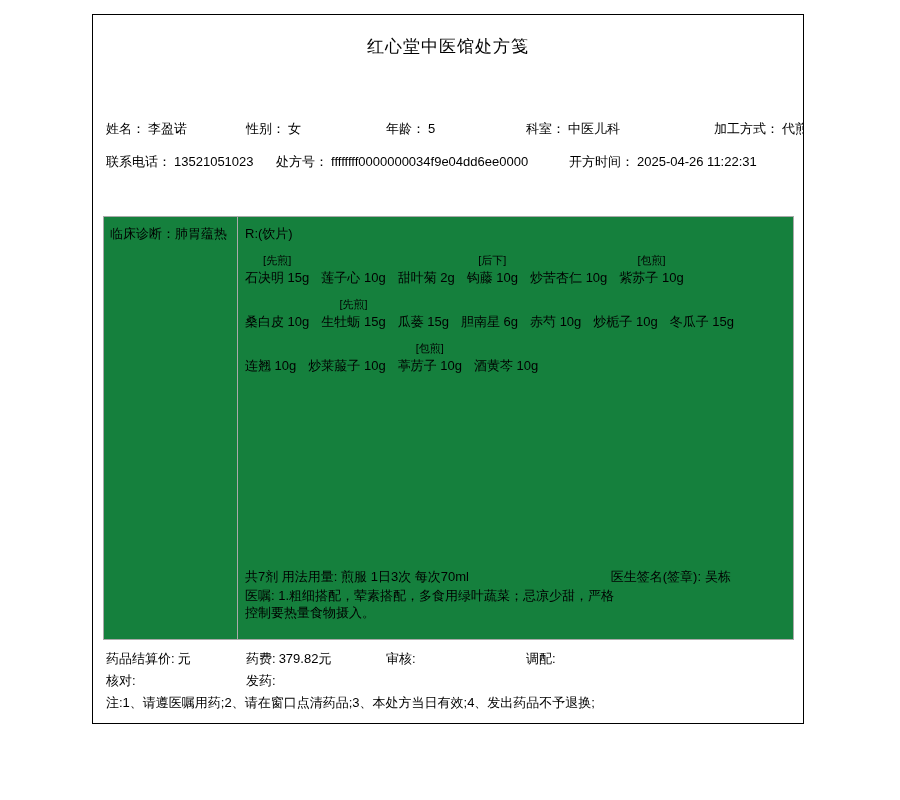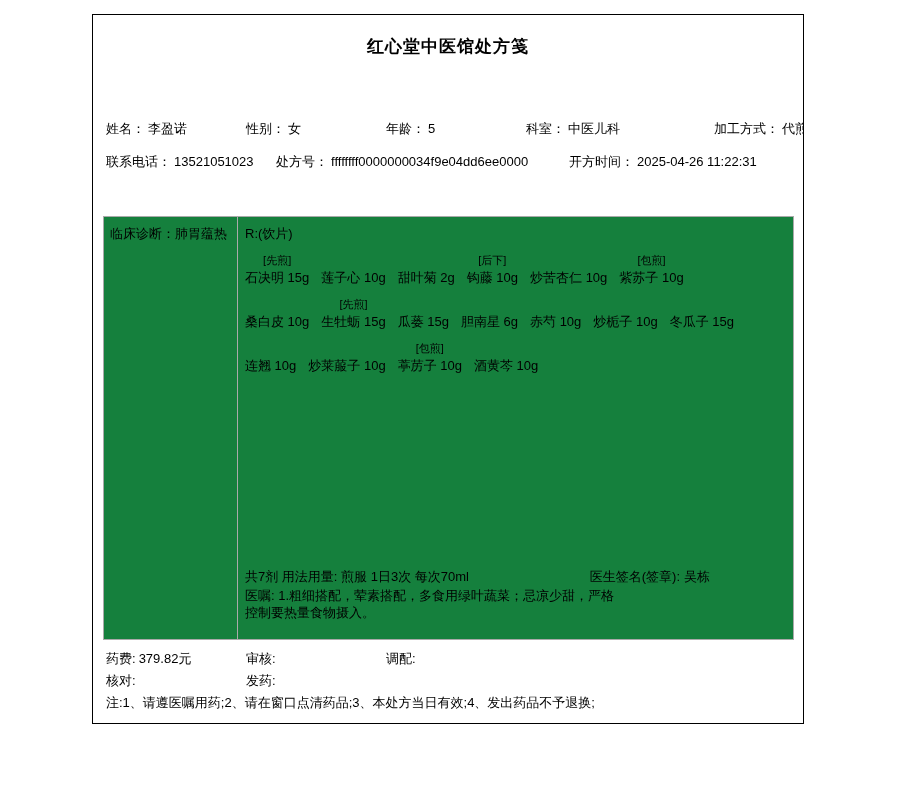--- a/index.html
+++ b/index.html
@@ -5,21 +5,21 @@
   * { box-sizing: border-box; }
   html, body { margin: 0; padding: 0; }
   body {
     width: 900px; height: 800px; background: #ffffff; color: #000;
     font-family: "Liberation Sans", sans-serif; position: relative;
   }
   .page {
     position: absolute; left: 92px; top: 14px; width: 712px; height: 710px;
     border: 1px solid #000; background: #fff; overflow: hidden;
   }
-  .title { margin-top: 21px; text-align: center; font-size: 17px; font-weight: bold; line-height: 22px; letter-spacing: 1px; }
+  .title { margin-top: 21px; text-align: center; font-size: 17px; font-weight: normal; line-height: 22px; letter-spacing: 1px; }
   .info { margin-top: 60px; padding: 0 13px; }
   .row { display: flex; line-height: 22px; font-size: 13px; }
   .info-row2 { margin-top: 11px; }
   .cell { flex: none; white-space: nowrap; }
   .cell .val { margin-left: 3px; }
   .info-row1 .cell { width: 140px; }
   .info-row1 .cell:last-child { width: auto; margin-left: 48px; }
   .info-row2 .cell:nth-child(1) { width: 170px; }
   .info-row2 .cell:nth-child(2) { width: 293px; }
   .main-box {
@@ -29,21 +29,21 @@
   .diag-col { width: 134px; flex: none; border-right: 1px solid #aaa; padding: 8px 6px; font-size: 13px; line-height: 18px; }
   .rx-col { flex: 1; min-width: 0; display: flex; flex-direction: column; padding: 8px 7px 6px 7px; }
   .rx-header { font-size: 13px; line-height: 18px; }
   .herb-row { margin-top: 9px; }
   .herb-item { display: inline-block; vertical-align: bottom; margin-right: 12px; }
   .herb-tag { font-size: 11px; height: 16px; line-height: 16px; text-align: center; white-space: nowrap; }
   .herb-name { font-size: 13px; line-height: 19px; white-space: nowrap; }
   .rx-spacer { flex: 1; }
   .rx-bottom { margin-bottom: 12px; }
   .usage-row { display: flex; font-size: 13px; line-height: 18px; }
-  .doctor-sign { margin-left: auto; margin-right: 76px; white-space: nowrap; }
+  .doctor-sign { margin-left: auto; margin-right: 55px; white-space: nowrap; }
   .doctor-sign .val { margin-left: 4px; }
   .advice { font-size: 13px; line-height: 17px; width: 380px; margin-top: 1px; }
   .footer { margin-top: 8px; padding: 0 13px; }
   .footer .row { line-height: 22px; }
   .footer .cell { width: 140px; }
   .footer .cell:last-child { width: auto; }
   .note-line { font-size: 13px; line-height: 22px; }
 </style>
 </head>
 <body>
@@ -86,20 +86,21 @@
             <span>医生签名(签章):</span><span class="val">吴栋</span>
           </span>
         </div>
         <div class="advice">医嘱: 1.粗细搭配，荤素搭配，多食用绿叶蔬菜；忌凉少甜，严格控制要热量食物摄入。</div>
       </div>
     </div>
   </div>
 
   <div class="footer">
     <div class="row footer-row1">
+        <span class="cell"><span class="lbl">药品结算价:</span><span class="val">元</span></span>
         <span class="cell"><span class="lbl">药费:</span><span class="val">379.82元</span></span>
         <span class="cell"><span class="lbl">审核:</span><span class="val"></span></span>
         <span class="cell"><span class="lbl">调配:</span><span class="val"></span></span>
       </div>
     <div class="row footer-row2">
         <span class="cell"><span class="lbl">核对:</span><span class="val"></span></span>
         <span class="cell"><span class="lbl">发药:</span><span class="val"></span></span>
       </div>
     <div class="note-line">注:1、请遵医嘱用药;2、请在窗口点清药品;3、本处方当日有效;4、发出药品不予退换;</div>
   </div>

